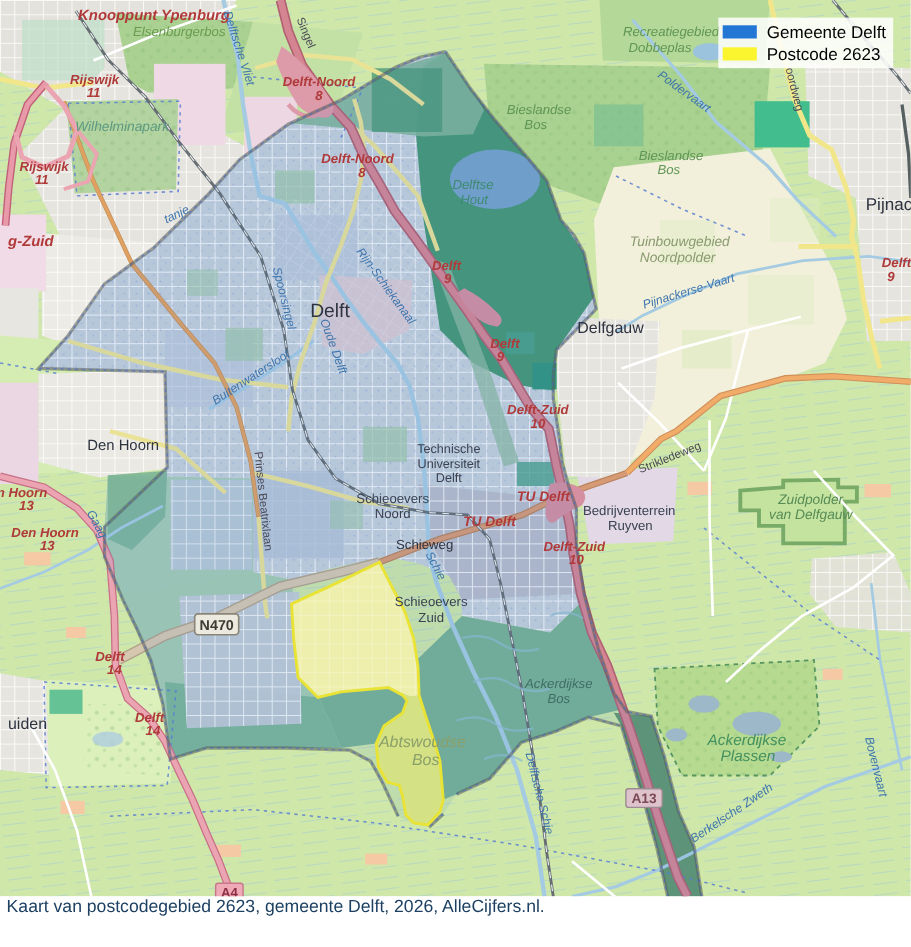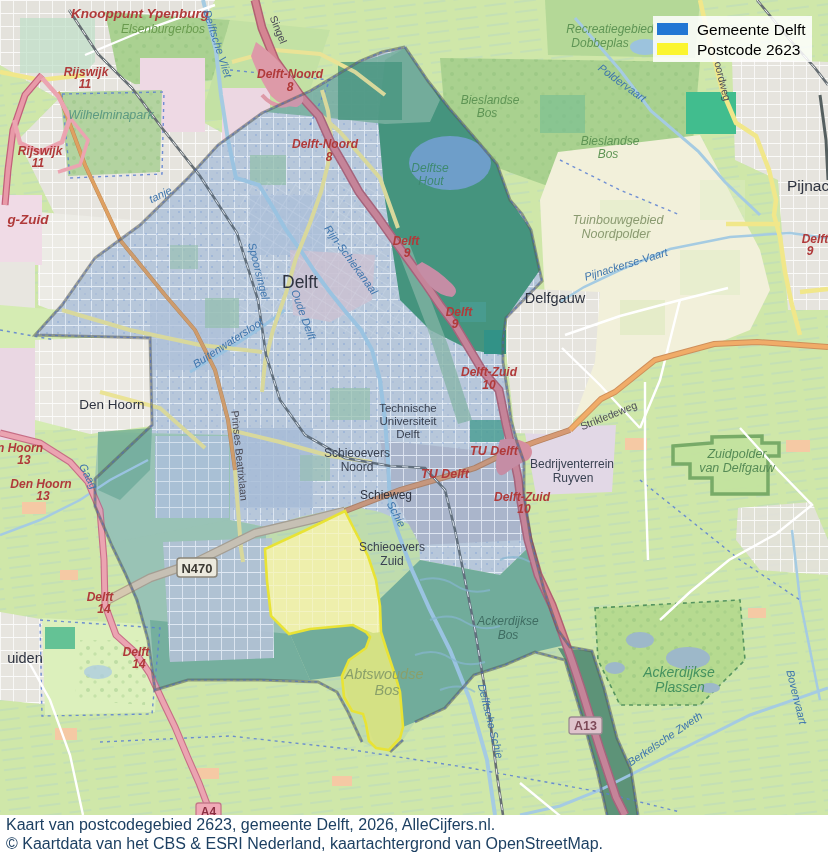--- a/index.html
+++ b/index.html
@@ -386,15 +386,14 @@
 <g>
   <rect x="653" y="16" width="159" height="46" fill="#ffffff" opacity="0.85"></rect>
   <rect x="657" y="23" width="31" height="12" fill="#2277d4"></rect>
   <rect x="657" y="43" width="31" height="12" fill="#fbf52f"></rect>
   <text x="697" y="34.5" font-family="Liberation Sans, sans-serif" font-size="15.5" fill="#000000">Gemeente Delft</text>
   <text x="697" y="54.5" font-family="Liberation Sans, sans-serif" font-size="15.5" fill="#000000">Postcode 2623</text>
 </g>
 </svg>
 <div class="cap">
   <div style="padding-top:1px">Kaart van postcodegebied 2623, gemeente Delft, 2026, AlleCijfers.nl.</div>
-  <div>© Kaartdata van het CBS &amp; ESRI Nederland, kaartachtergrond van OpenStreetMap.</div>
 </div>
 </div>
 
 </body></html>

